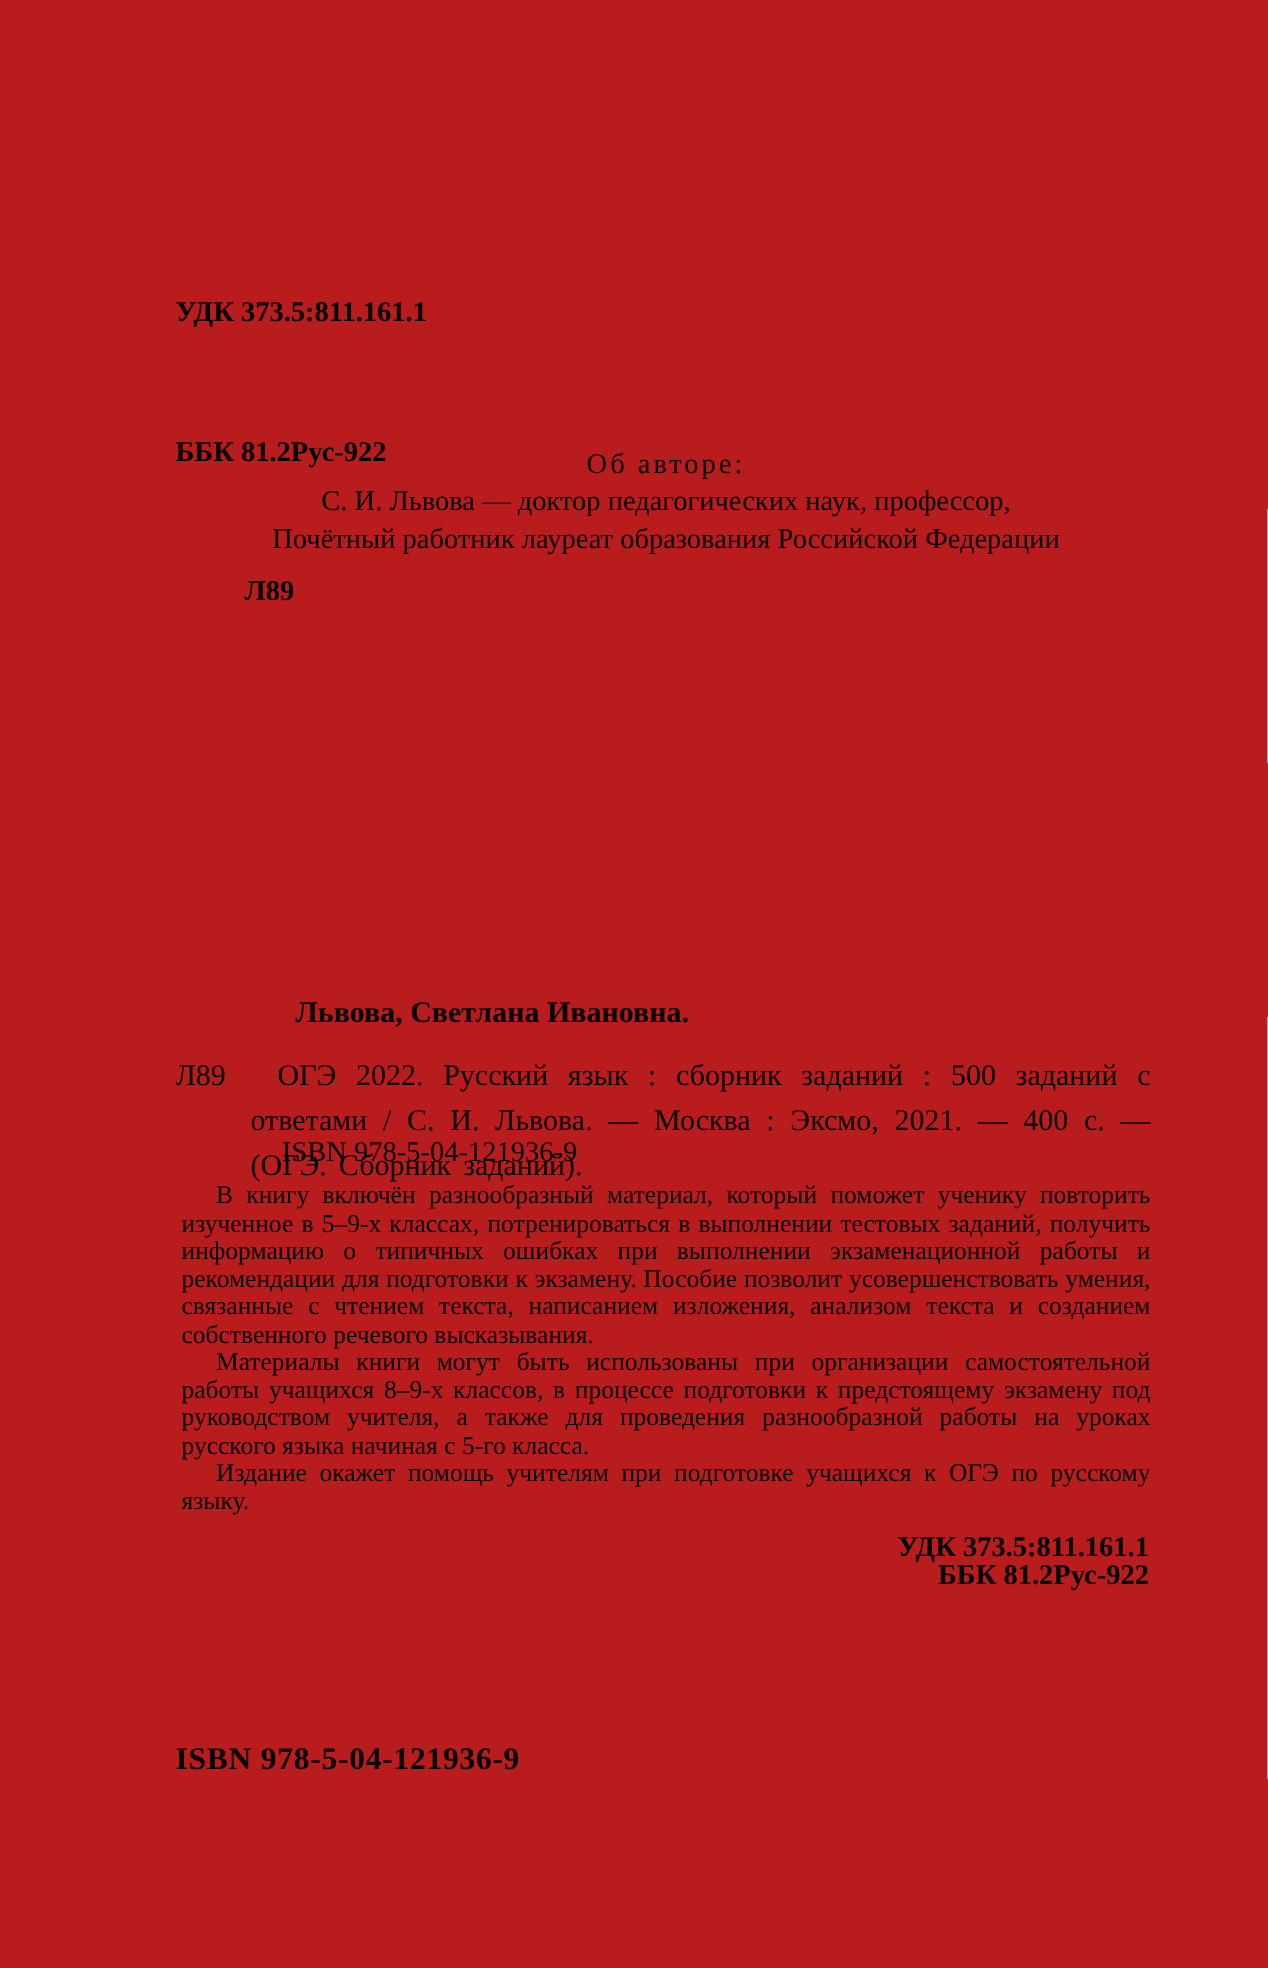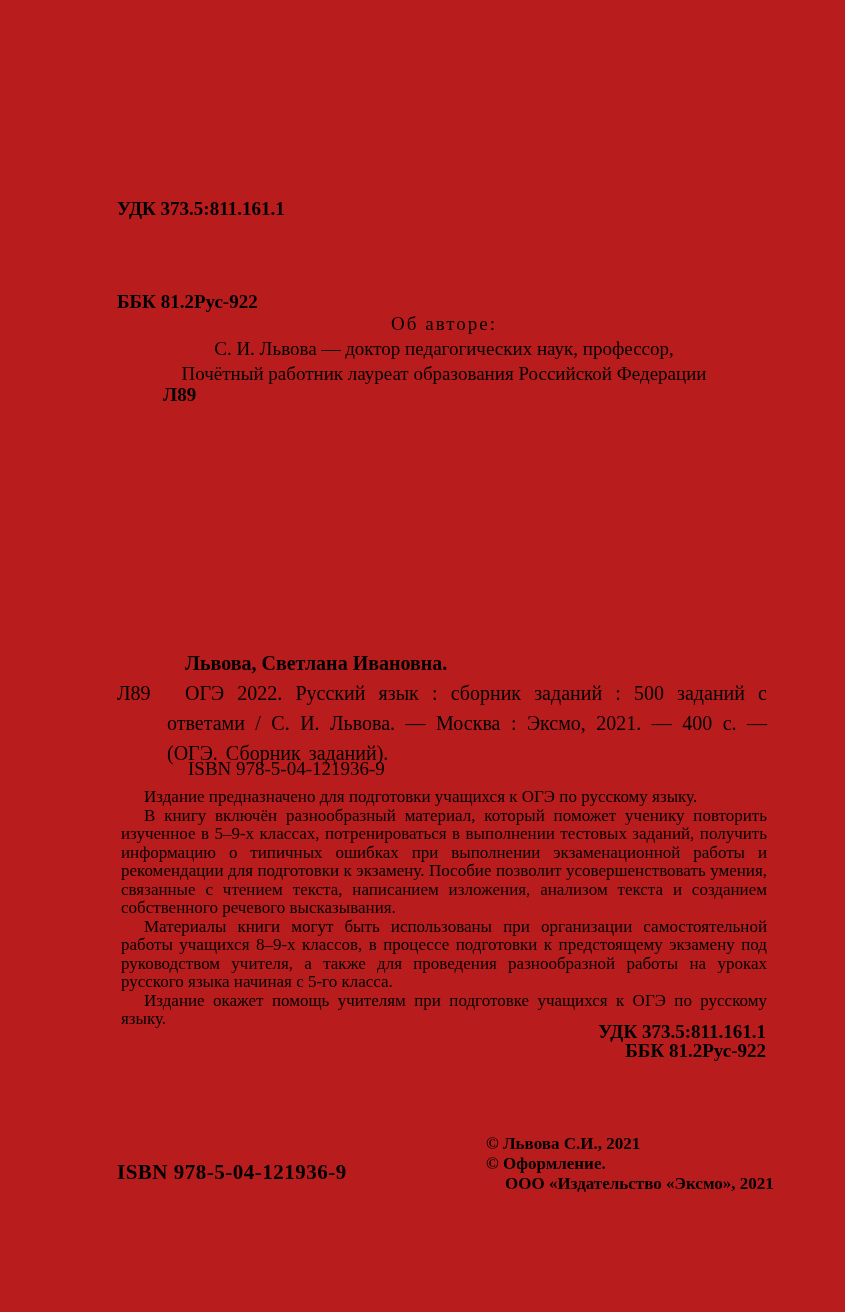--- a/index.html
+++ b/index.html
@@ -9,26 +9,26 @@
     background:#b91c1c;
     color:#000000;
     font-family:"Liberation Serif","DejaVu Serif",serif;
     overflow:hidden;
   }
   
   .top-codes{position:absolute;left:117px;top:131px;font-size:19px;font-weight:bold;line-height:31px;white-space:pre;}
   .top-codes .code-line{display:block;}
   .top-codes .author-code{padding-left:46px;}
   
-  .about-author{position:absolute;left:121px;top:297px;width:646px;text-align:center;font-size:19px;line-height:25px;margin-top:14px;}
+  .about-author{position:absolute;left:121px;top:297px;width:646px;text-align:center;font-size:19px;line-height:25px;}
   .about-author .heading{letter-spacing:2px;}
   .about-author .name{}
   
   .catalog-card{position:absolute;left:167px;top:648px;width:600px;font-size:20px;line-height:30px;}
-  .catalog-card .card-author{font-weight:bold;padding-left:18px;margin:0;}
+  .catalog-card .card-author{font-weight:bold;padding-left:18px;margin:12px;}
   .catalog-card .card-desc{position:relative;margin:0;text-indent:18px;text-align:justify;word-spacing:3px;}
   .catalog-card .margin-code{position:absolute;left:-50px;top:0;text-indent:0;word-spacing:normal;}
   .isbn-middle{position:absolute;left:188px;top:758px;font-size:19px;}
   
   .annotation{position:absolute;left:121px;top:788px;width:646px;font-size:17px;line-height:18.5px;text-align:justify;}
   .annotation p{margin:0;text-indent:23px;}
   
   .bottom-codes{position:absolute;right:79px;top:1022px;font-size:19px;font-weight:bold;line-height:19px;text-align:right;}
   .bottom-codes .code-line{display:block;}
   
@@ -55,32 +55,26 @@
   </div>
 
   <div class="catalog-card">
     <p class="card-author">Львова, Светлана Ивановна.</p>
     <p class="card-desc"><span class="margin-code">Л89</span><span>ОГЭ 2022. Русский язык : сборник заданий : 500 заданий с ответами / С. И. Львова. — Москва : Эксмо, 2021. — 400 с. — (ОГЭ. Сборник заданий).</span></p>
   </div>
 
   <div class="isbn-middle">ISBN 978-5-04-121936-9</div>
 
   <div class="annotation">
-    <p>Издание предназначено для подготовки учащихся к ОГЭ по русскому языку.</p>
     <p>В книгу включён разнообразный материал, который поможет ученику повторить изученное в 5–9-х классах, потренироваться в выполнении тестовых заданий, получить информацию о типичных ошибках при выполнении экзаменационной работы и рекомендации для подготовки к экзамену. Пособие позволит усовершенствовать умения, связанные с чтением текста, написанием изложения, анализом текста и созданием собственного речевого высказывания.</p>
     <p>Материалы книги могут быть использованы при организации самостоятельной работы учащихся 8–9-х классов, в процессе подготовки к предстоящему экзамену под руководством учителя, а также для проведения разнообразной работы на уроках русского языка начиная с 5-го класса.</p>
     <p>Издание окажет помощь учителям при подготовке учащихся к ОГЭ по русскому языку.</p>
   </div>
 
   <div class="bottom-codes">
     <span class="code-line">УДК 373.5:811.161.1</span>
     <span class="code-line">ББК 81.2Рус-922</span>
   </div>
 
   <div class="isbn-bottom">ISBN 978-5-04-121936-9</div>
 
-  <div class="copyright">
-    <span class="c-line">© Львова С.И., 2021</span>
-    <span class="c-line">© Оформление.</span>
-    <span class="c-line indented">ООО «Издательство «Эксмо», 2021</span>
-  </div>
 
 </div>
 
 </body></html>

